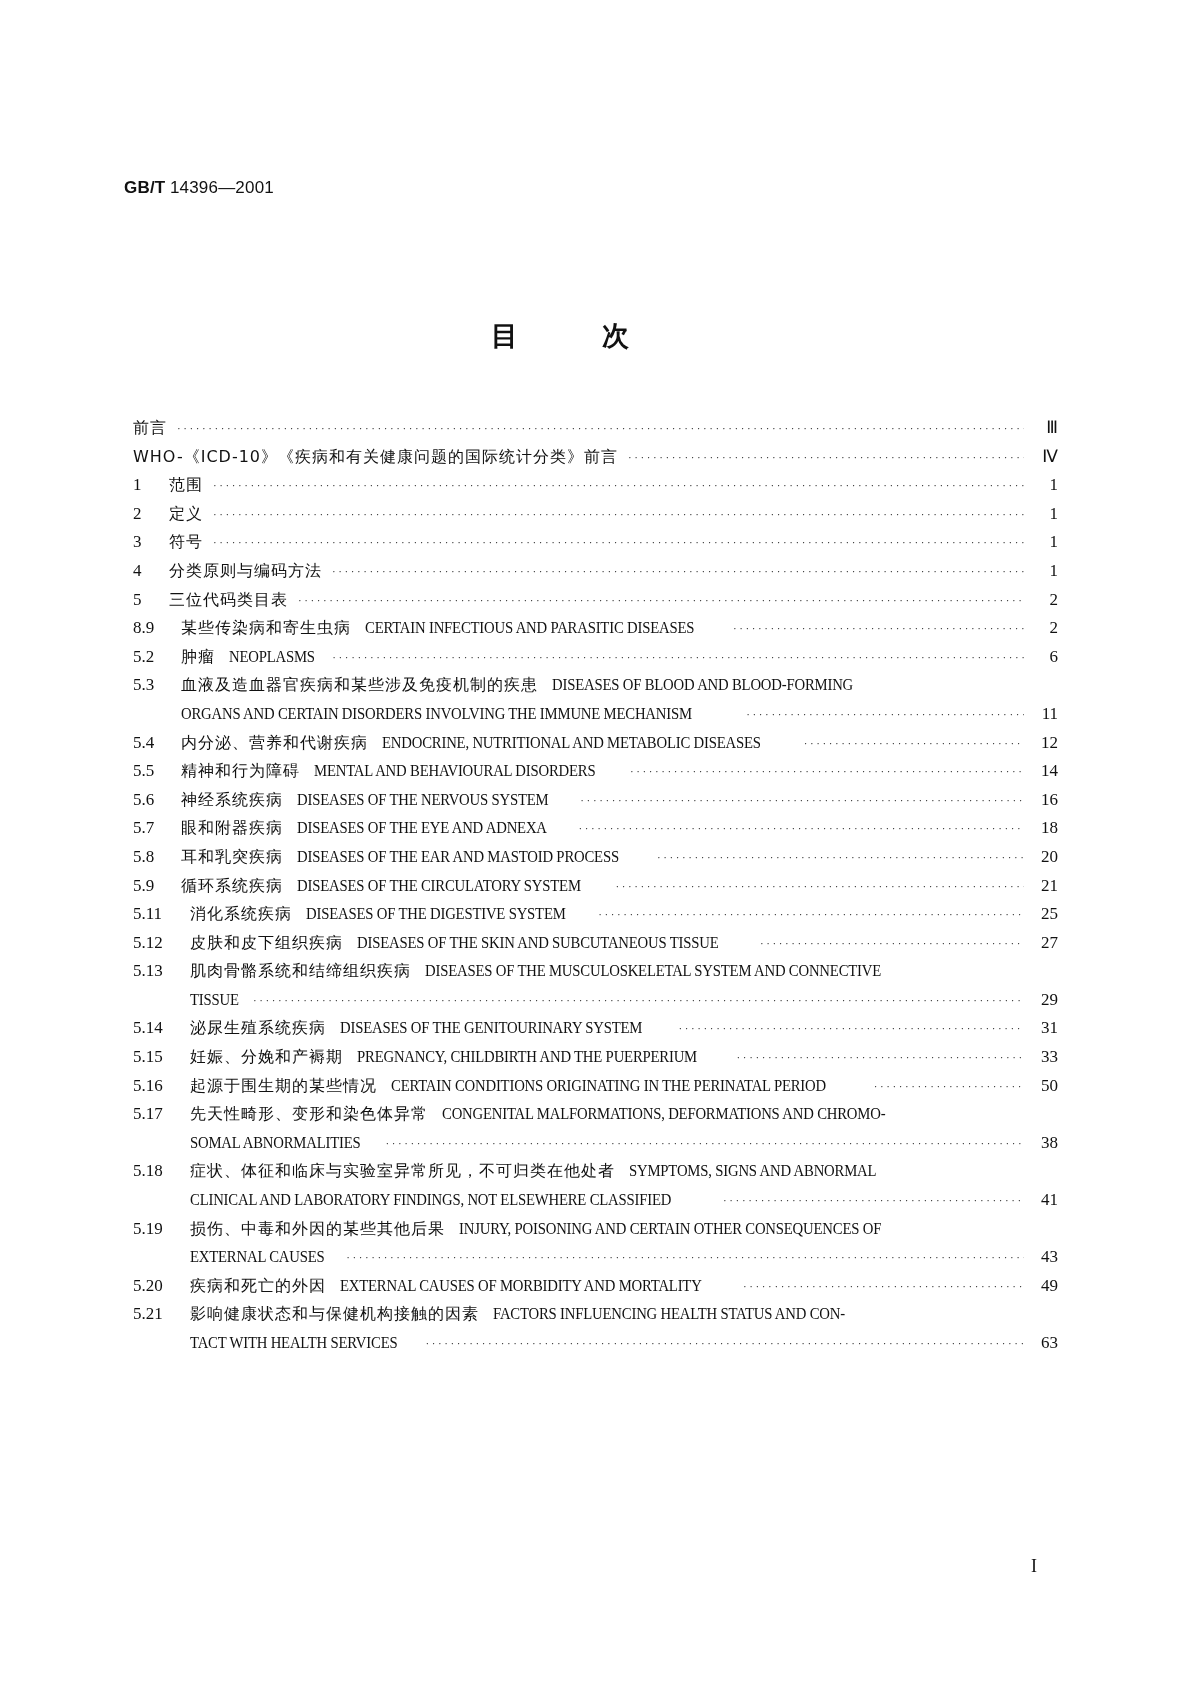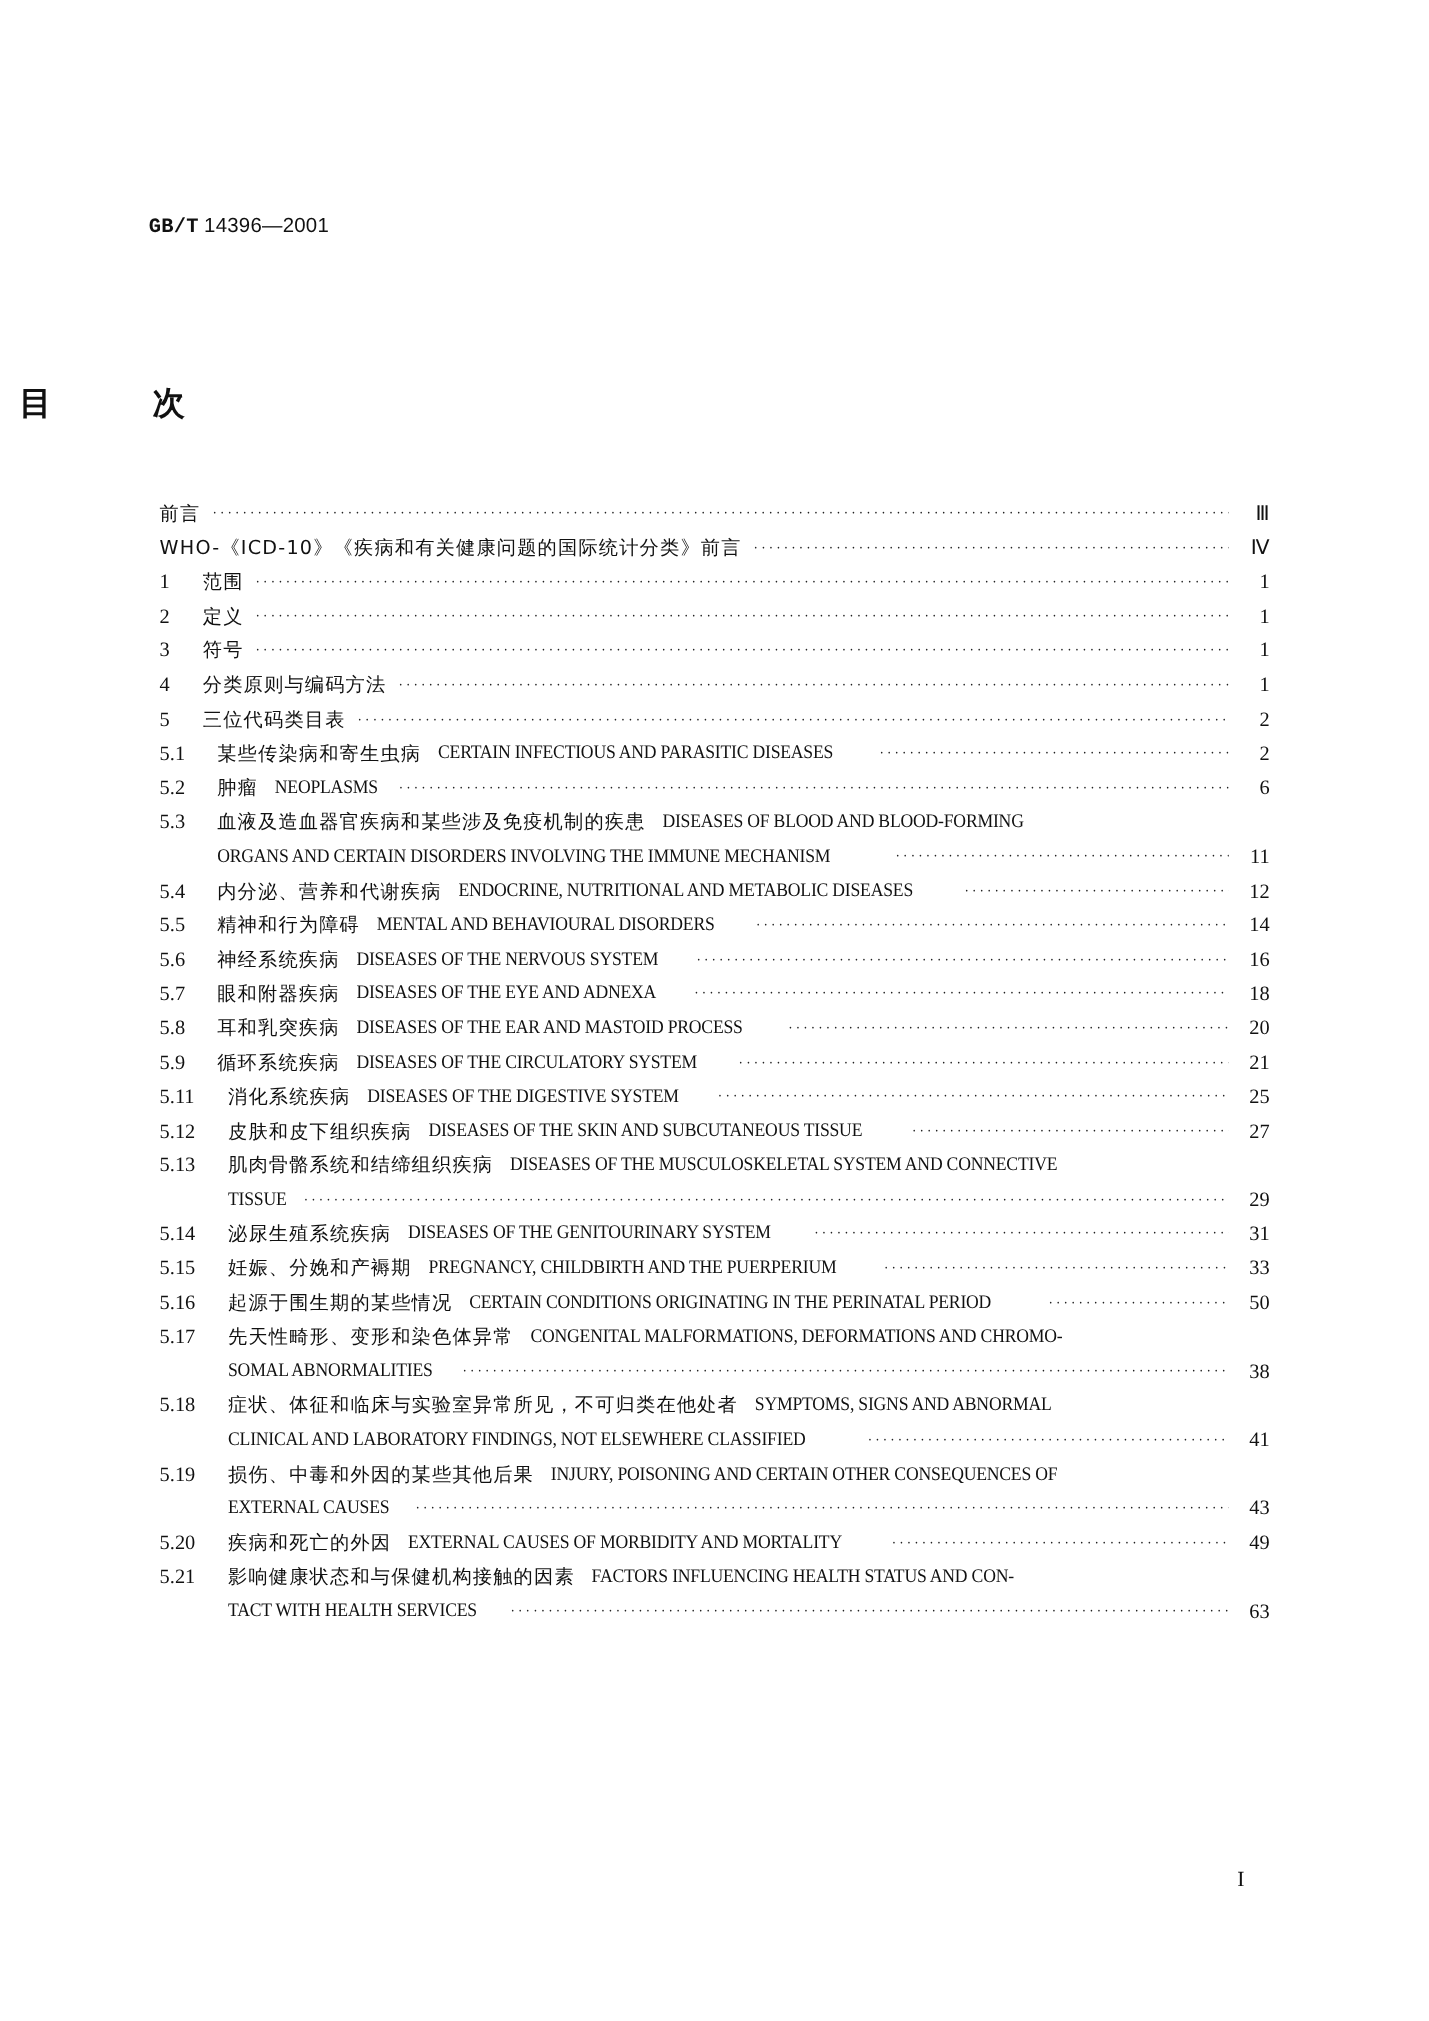--- a/index.html
+++ b/index.html
@@ -5,26 +5,26 @@
     html, body { margin: 0; padding: 0; background: #ffffff; }
     body {
       width: 1191px; height: 1684px; position: relative; overflow: hidden;
       font-family: "Liberation Serif", "DejaVu Serif", serif;
       color: #111;
     }
     .std-code {
       position: absolute; left: 124px; top: 178px;
       font-size: 17px; letter-spacing: 0.2px;
     }
-    .std-code .gb { font-family: Liberation Mono, monospace; font-weight: bold; }
+    .std-code .gb { font-family: Liberation Sans, sans-serif; font-weight: bold; }
     .std-code .num { font-family: "Liberation Sans", sans-serif; }
     .toc-title {
       position: absolute; top: 318px; left: 0; width: 1120px;
-      text-align: left; font-family: "DejaVu Sans", sans-serif;
-      font-size: 27px; font-weight: bold; letter-spacing: 0; padding-left: 16px;
+      text-align: center; font-family: "DejaVu Sans", sans-serif;
+      font-size: 27px; font-weight: bold; letter-spacing: 0;
     }
     .toc-title span { display: inline-block; }
     .toc-title .gap { width: 84px; }
     .toc {
       position: absolute; left: 133px; top: 414px; width: 925px;
     }
     .line {
       position: relative; height: 28.6px; line-height: 28.6px;
       font-size: 16.5px; white-space: nowrap;
     }
@@ -121,21 +121,21 @@
     </div>
     <div class="line" style="--indent: 36px;">
       <span class="no">5</span>
       <span class="txt">
         <span class="cn">三位代码类目表</span>
         <span class="leader"></span>
         <span class="pg">2</span>
       </span>
     </div>
     <div class="line" style="--indent: 48px;">
-      <span class="no">5.1</span>
+      <span class="no">8.9</span>
       <span class="txt">
         <span class="cn">某些传染病和寄生虫病</span>
         <span class="en">CERTAIN INFECTIOUS AND PARASITIC DISEASES</span>
         <span class="leader"></span>
         <span class="pg">2</span>
       </span>
     </div>
     <div class="line" style="--indent: 48px;">
       <span class="no">5.2</span>
       <span class="txt">

